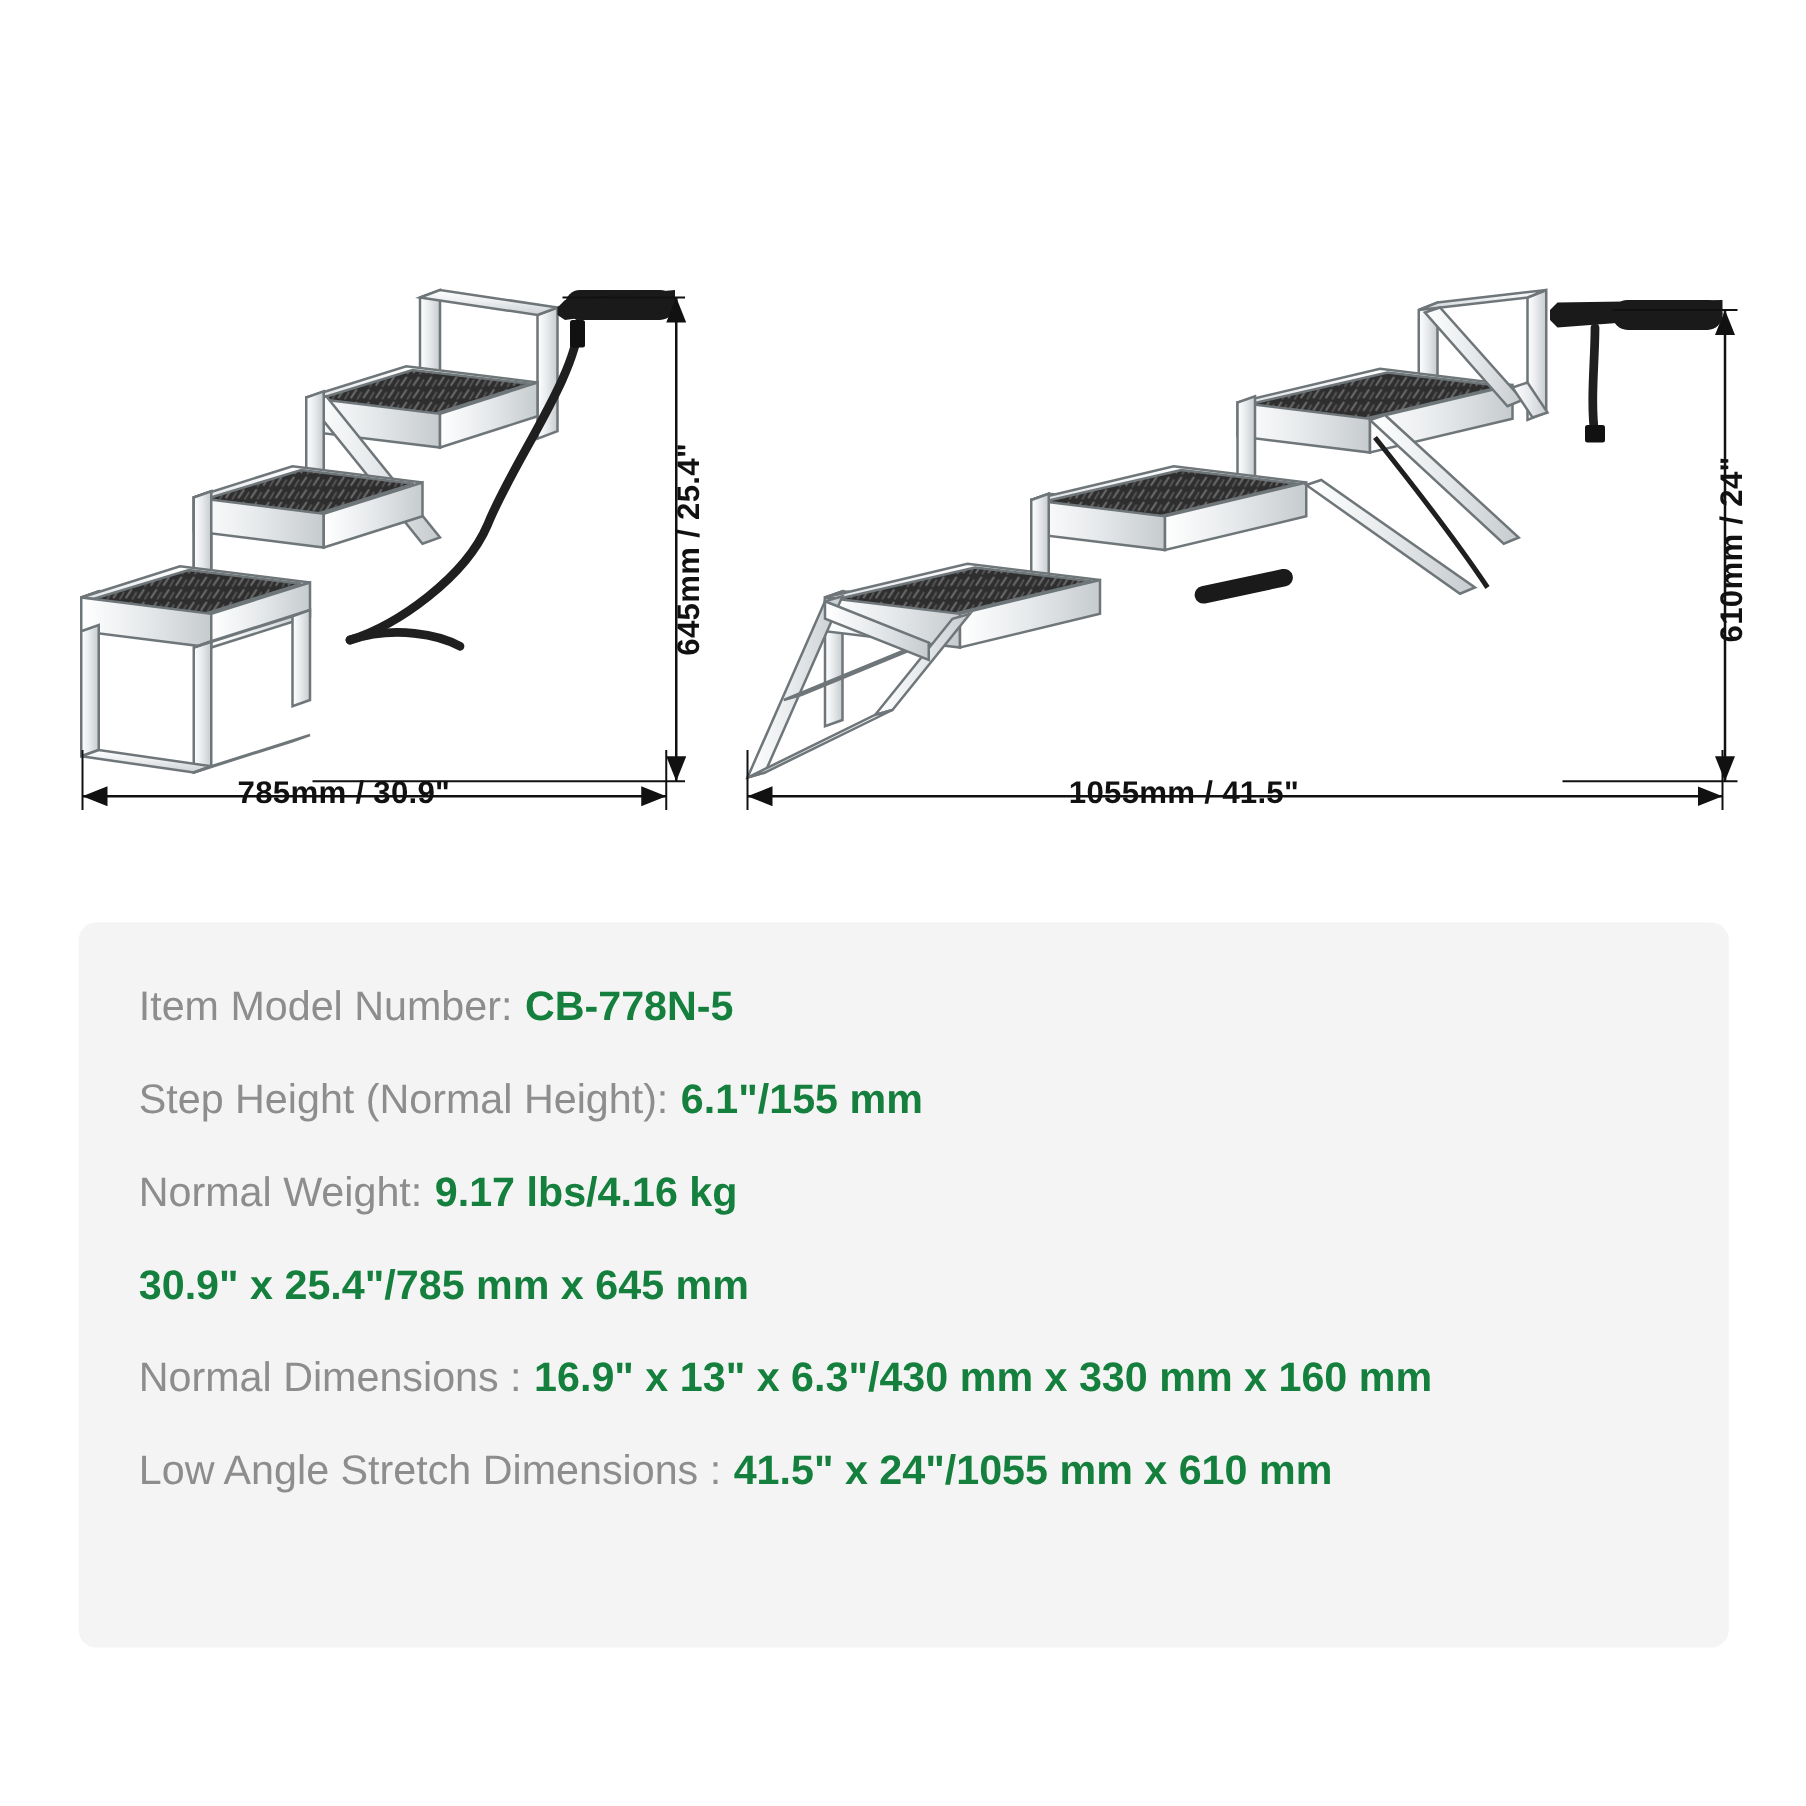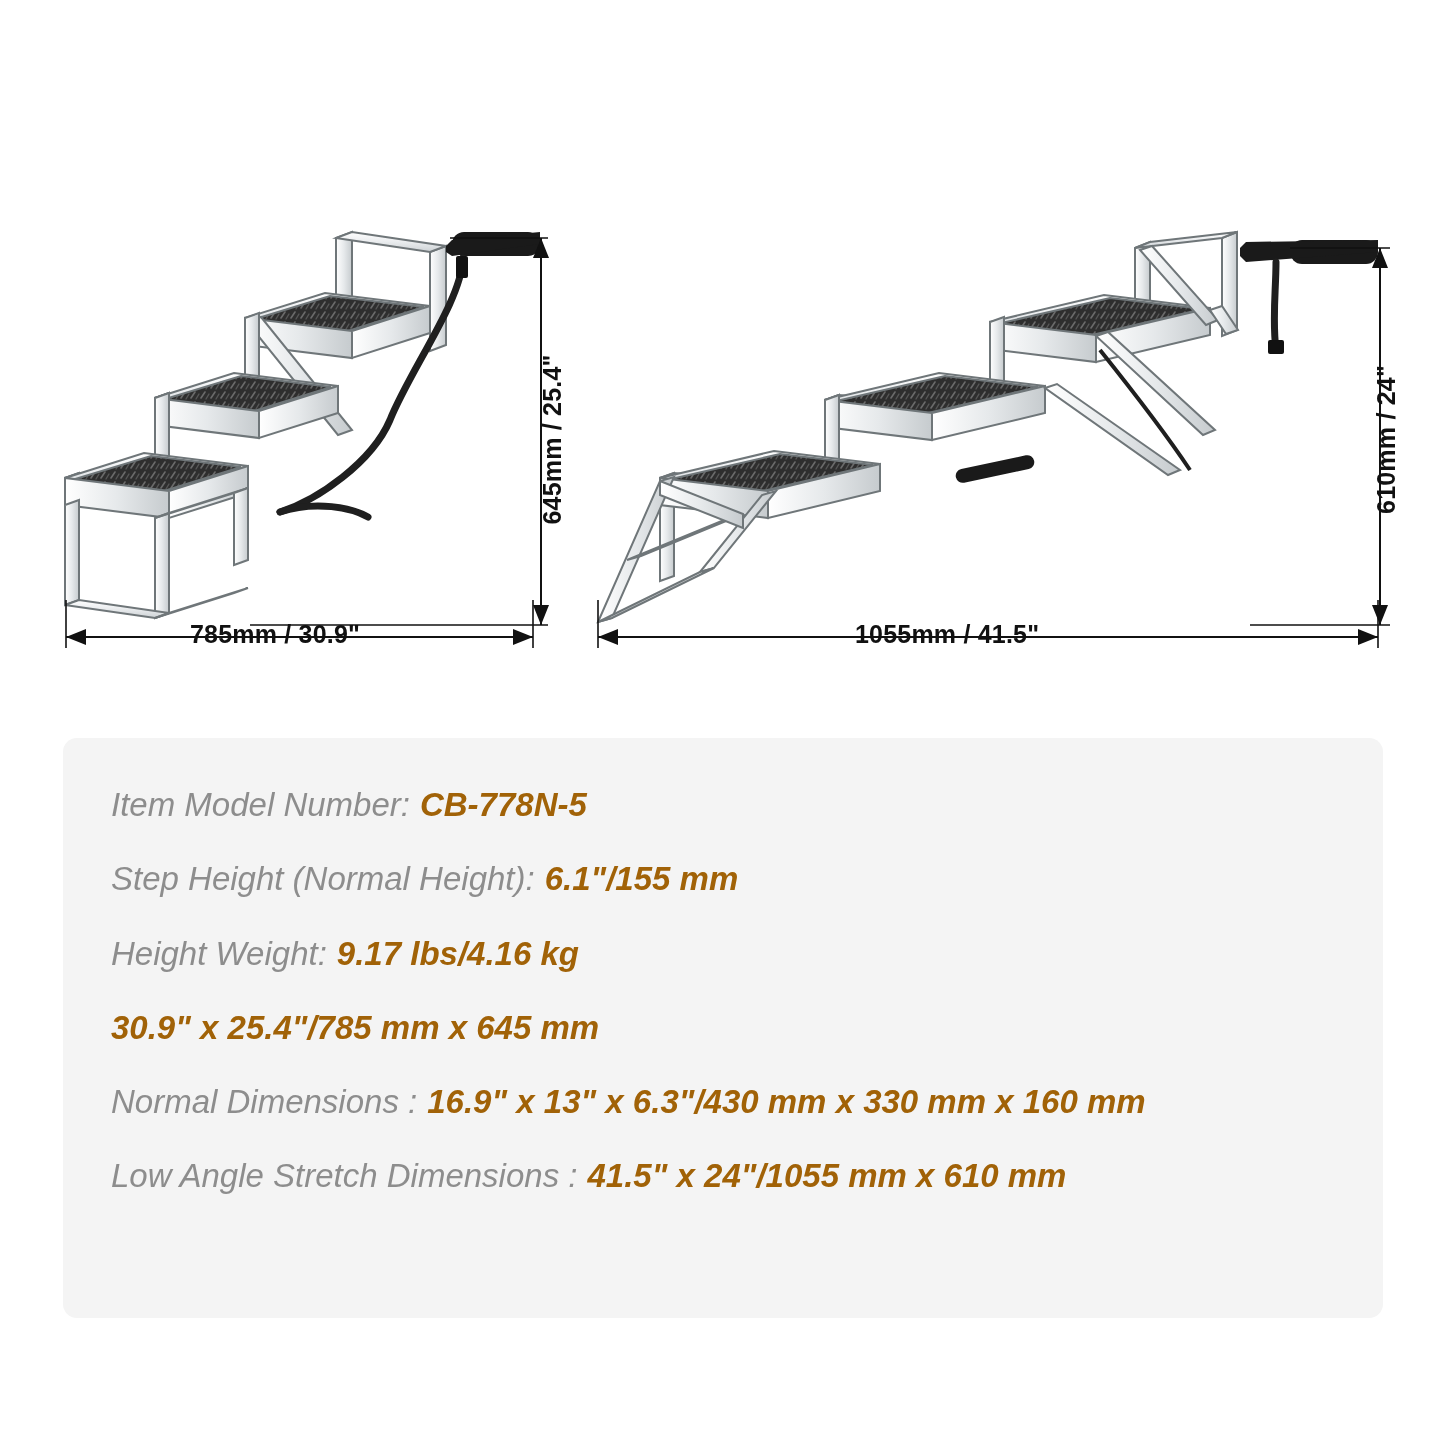--- a/index.html
+++ b/index.html
@@ -58,32 +58,31 @@
     box-sizing: border-box;
     padding: 46px 48px 20px 48px;
   }
   .spec-row {
     display: flex;
     align-items: baseline;
     margin-bottom: 33px;
     font-size: 33px;
     line-height: 1.25;
     white-space: nowrap;
-    font-style: italic;
   }
   .spec-row:last-child {
     margin-bottom: 13px;
   }
   .spec-label {
     color: #8d8d8d;
     font-weight: normal;
     margin-right: 10px;
   }
   .spec-value {
-    color: #a16207;
+    color: #15803d;
     font-weight: bold;
     text-align: right;
   }
 </style>
 </head>
 <body>
 
 <div class="page">
 
   <div class="diagram">
@@ -269,21 +268,21 @@
       <span class="spec-label">Item Model Number:</span>
       <span class="spec-value">CB-778N-5</span>
     </div>
 
     <div class="spec-row">
       <span class="spec-label">Step Height (Normal Height):</span>
       <span class="spec-value">6.1"/155 mm</span>
     </div>
 
     <div class="spec-row">
-      <span class="spec-label">Height Weight:</span>
+      <span class="spec-label">Normal Weight:</span>
       <span class="spec-value">9.17 lbs/4.16 kg</span>
     </div>
 
     <div class="spec-row">
       <span class="spec-value">30.9" x 25.4"/785 mm x 645 mm</span>
     </div>
 
     <div class="spec-row">
       <span class="spec-label">Normal Dimensions :</span>
       <span class="spec-value">16.9" x 13" x 6.3"/430 mm x 330 mm x 160 mm</span>

